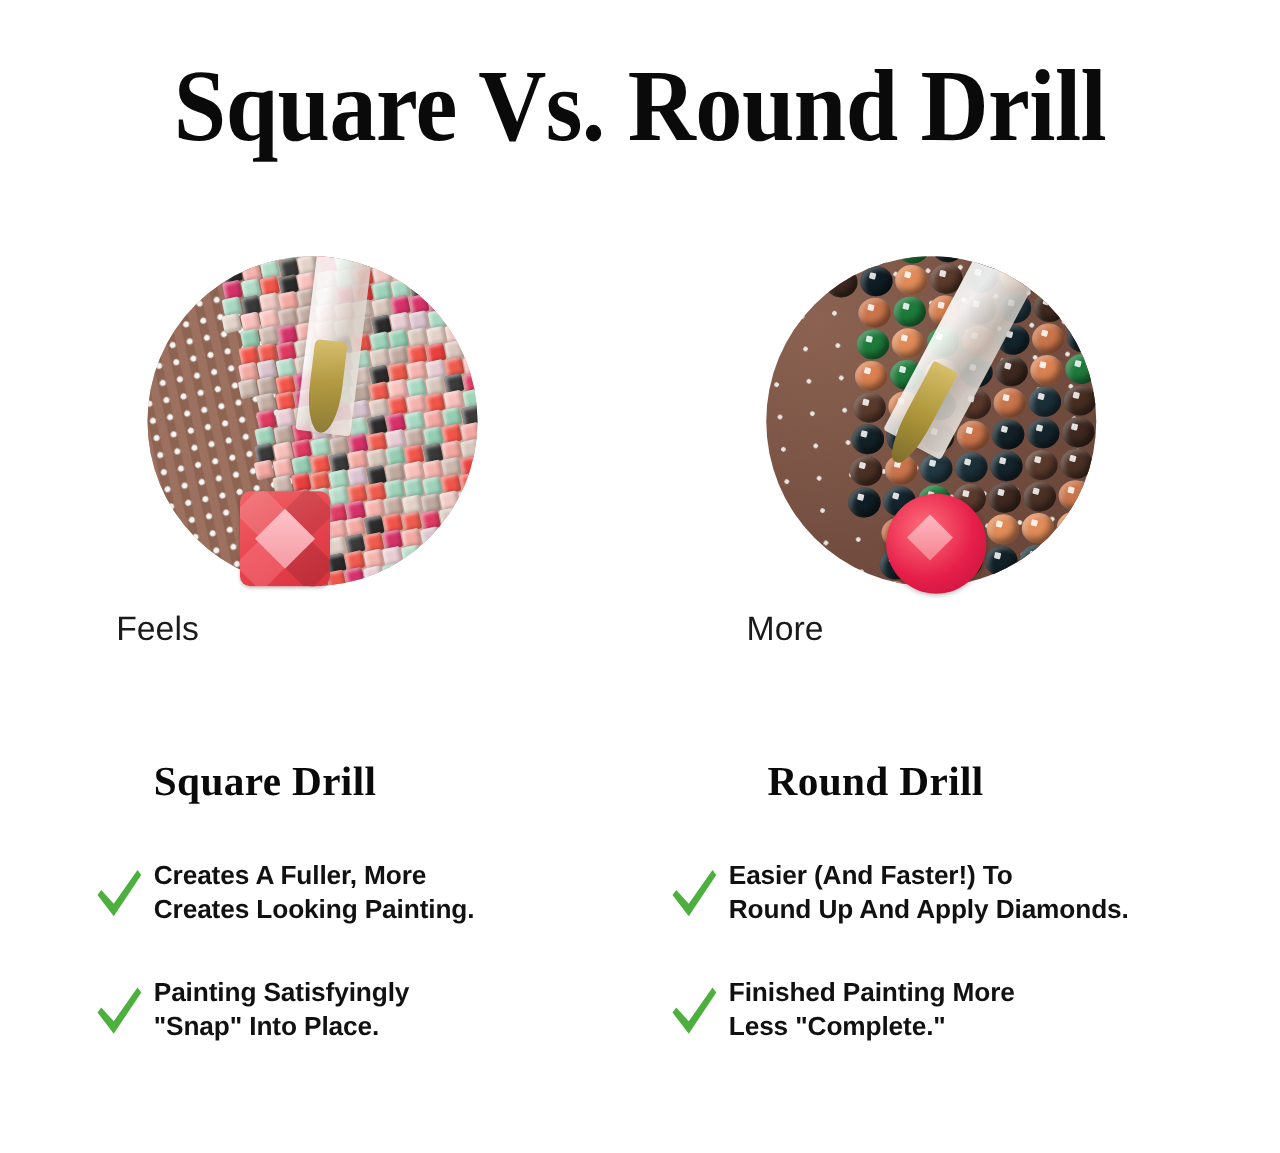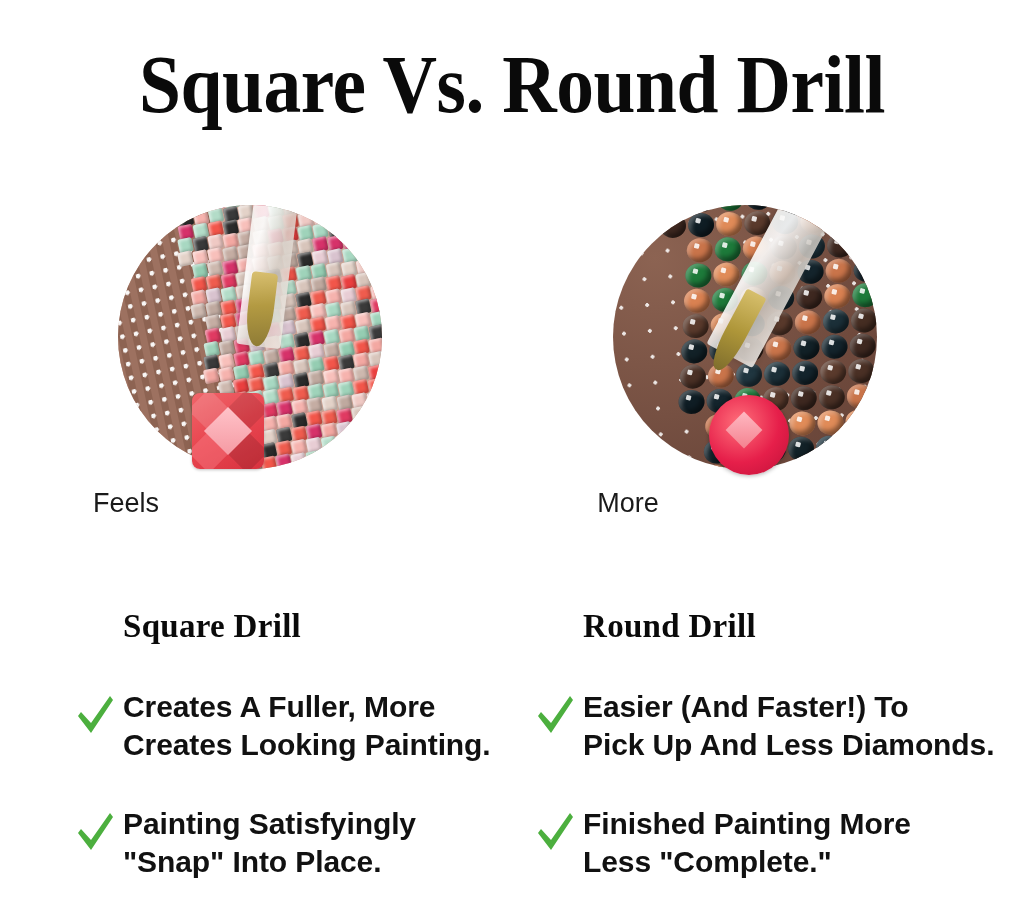--- a/index.html
+++ b/index.html
@@ -247,21 +247,21 @@
   .col-heading {
     position: absolute;
     top: 608px;
     font-family: "Liberation Serif", serif;
     font-weight: bold;
     font-size: 33px;
     letter-spacing: 0.3px;
     color: #0a0a0a;
   }
   .col-heading.left  { left: 123px; }
-  .col-heading.right { left: 583px; }
+  .col-heading.right { left: 614px; }
 
   
   .bullets {
     position: absolute;
     top: 688px;
   }
   .bullets.left  { left: 75px;  width: 420px; }
   .bullets.right { left: 535px; width: 460px; }
 
   .bullet {
@@ -274,21 +274,21 @@
     width: 40px;
     height: 46px;
     margin-right: 8px;
     margin-top: 4px;
   }
   .check-icon svg { display: block; width: 40px; height: 46px; }
 
   .bullet-text {
     font-family: "Liberation Sans", sans-serif;
     font-weight: bold;
-    font-size: 30px;
+    font-size: 21px;
     line-height: 1.28;
     color: #111111;
     letter-spacing: -0.1px;
   }
   .bullet-line { display: block; white-space: nowrap; }
 </style>
 </head>
 <body>
 
 <div class="page-title">Square Vs. Round Drill</div>
@@ -724,21 +724,21 @@
 <div class="bullets right">
 
   <div class="bullet">
     <span class="check-icon">
       <svg viewBox="0 0 40 46" xmlns="http://www.w3.org/2000/svg">
         <path d="M3 24 L6 20 L16 31 L35 4 L38 8 L16 41 Z" fill="#4CAF3E"></path>
       </svg>
     </span>
     <span class="bullet-text">
       <span class="bullet-line">Easier (And Faster!) To</span>
-      <span class="bullet-line">Pick Up And Less Diamonds.</span>
+      <span class="bullet-line">Round Up And Apply Diamonds.</span>
     </span>
   </div>
 
   <div class="bullet">
     <span class="check-icon">
       <svg viewBox="0 0 40 46" xmlns="http://www.w3.org/2000/svg">
         <path d="M3 24 L6 20 L16 31 L35 4 L38 8 L16 41 Z" fill="#4CAF3E"></path>
       </svg>
     </span>
     <span class="bullet-text">

